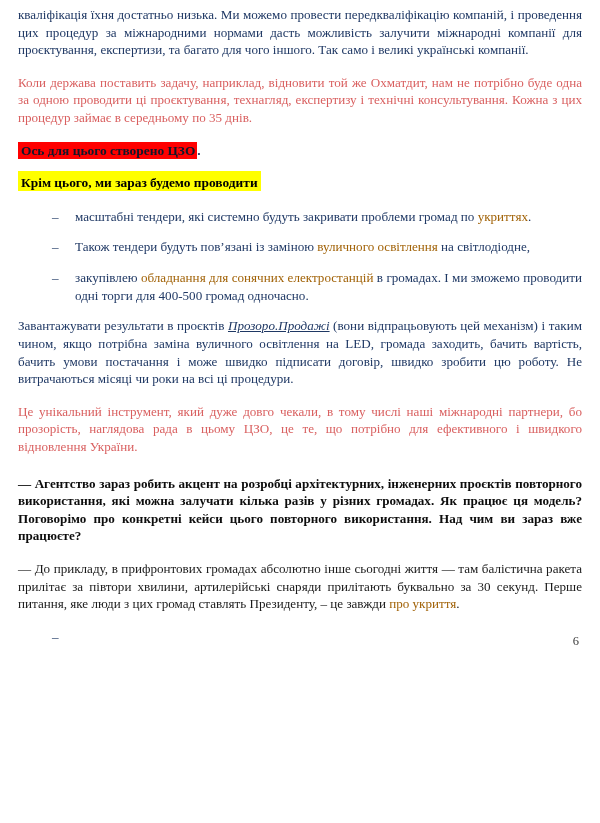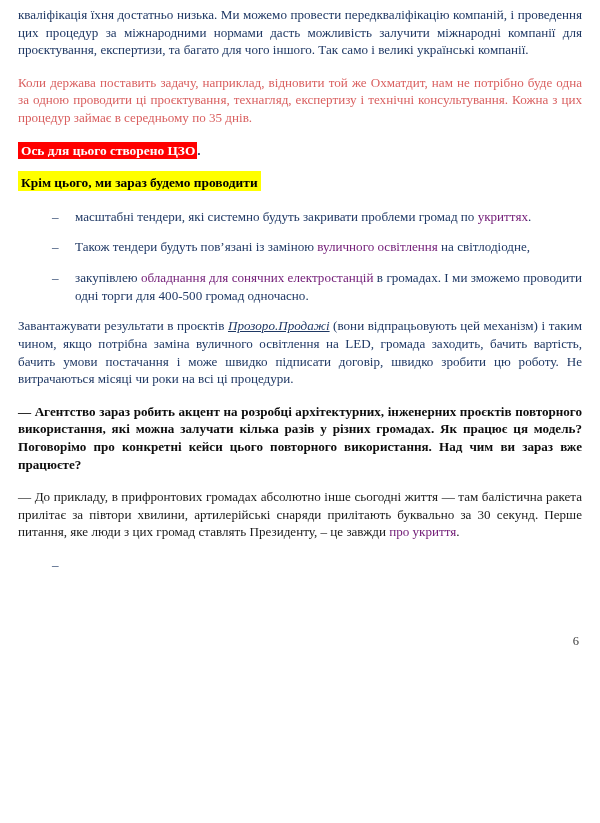--- a/index.html
+++ b/index.html
@@ -42,21 +42,21 @@
   }
   .para.black {
     color: #1a1a1a;
   }
   .gap-md { margin-bottom: 15px; }
   .gap-lg { margin-bottom: 19px; }
 
   .hl-red-block {
     display: inline;
     background: #ff0000;
-    color: #ffffff;
+    color: #0f172a;
     font-weight: bold;
     padding: 1px 2px 1px 3px;
     box-decoration-break: clone;
     -webkit-box-decoration-break: clone;
   }
   .hl-red-line {
     font-size: 13.4px;
     line-height: 1.35;
     color: #1f3864;
     margin: 0 0 14px 0;
@@ -95,21 +95,21 @@
     position: absolute;
     left: 34px;
     top: 0;
     color: #1f3864;
   }
   .bullet-list.tight .bullet-item {
     padding-left: 55px;
     margin-bottom: 6px;
   }
 
-  .r { color: #701a75; }
+  .r { color: #a16207; }
   .u-i {
     font-style: italic;
     text-decoration: underline;
     color: #1f3864;
   }
 
   .page-number {
     position: absolute;
     right: 21px;
     bottom: 10px;
@@ -140,20 +140,21 @@
     <li class="bullet-item">
       <span class="dash">–</span><span>Також тендери будуть пов’язані із заміною </span><span class="r">вуличного освітлення</span><span> на світлодіодне,</span>
     </li>
     <li class="bullet-item">
       <span class="dash">–</span><span>закупівлею </span><span class="r">обладнання для сонячних електростанцій</span><span> в громадах. І ми зможемо проводити одні торги для 400-500 громад одночасно.</span>
     </li>
   </ul>
 
   <p class="para gap-md"><span>Завантажувати результати в проєктів </span><span class="u-i">Прозоро.Продажі</span><span> (вони відпрацьовують цей механізм) і таким чином, якщо потрібна заміна вуличного освітлення на LED, громада заходить, бачить вартість, бачить умови постачання і може швидко підписати договір, швидко зробити цю роботу. Не витрачаються місяці чи роки на всі ці процедури.</span></p>
 
+  <p class="para red gap-lg">Це унікальний інструмент, який дуже довго чекали, в тому числі наші міжнародні партнери, бо прозорість, наглядова рада в цьому ЦЗО, це те, що потрібно для ефективного і швидкого відновлення України.</p>
 
   <p class="para black-bold gap-md">— Агентство зараз робить акцент на розробці архітектурних, інженерних проєктів повторного використання, які можна залучати кілька разів у різних громадах. Як працює ця модель? Поговорімо про конкретні кейси цього повторного використання. Над чим ви зараз вже працюєте?</p>
 
   <p class="para black gap-md"><span>— До прикладу, в прифронтових громадах абсолютно інше сьогодні життя — там балістична ракета прилітає за півтори хвилини, артилерійські снаряди прилітають буквально за 30 секунд. Перше питання, яке люди з цих громад ставлять Президенту, – це завжди </span><span class="r">про укриття</span><span>.</span></p>
 
   <ul class="bullet-list tight tail-block">
     <li class="bullet-item">
       <span class="dash">–</span>
     </li>
   </ul>

